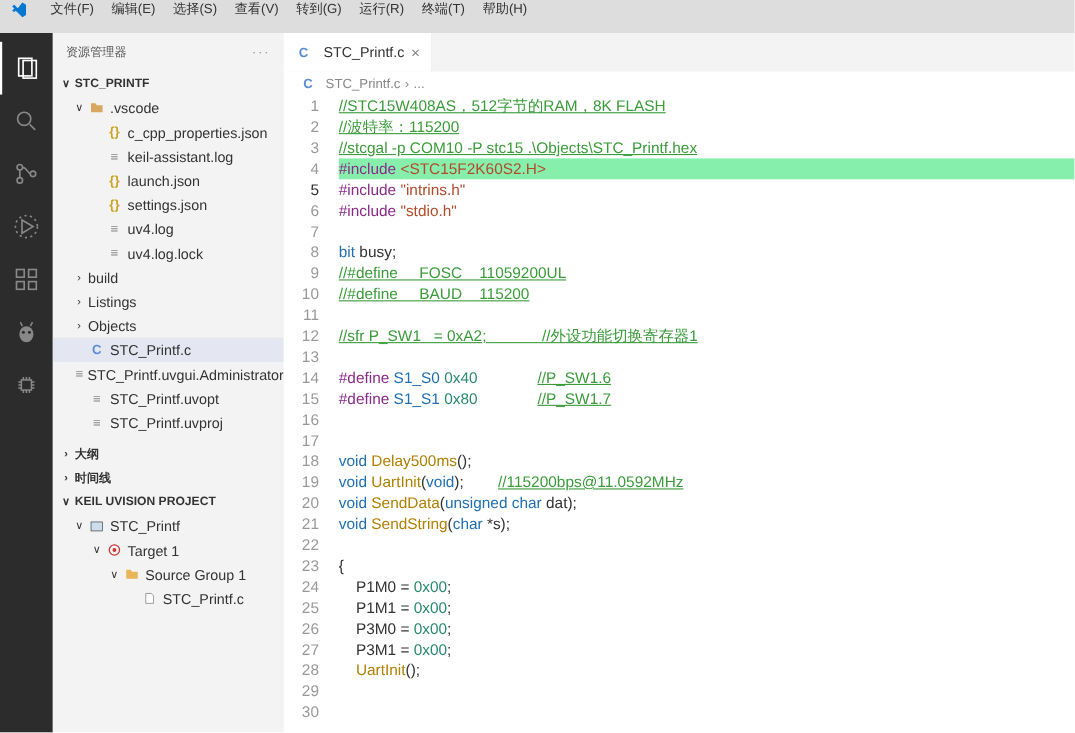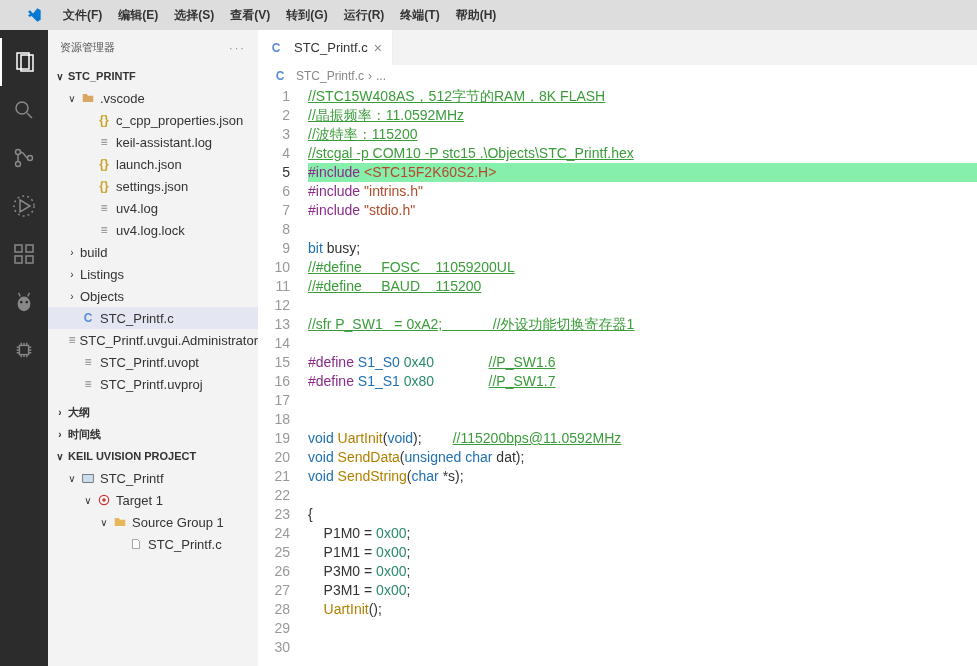--- a/index.html
+++ b/index.html
@@ -1,17 +1,17 @@
 <!DOCTYPE html>
 <html><head>
 <meta charset="utf-8">
 <style>
 * { margin:0; padding:0; box-sizing:border-box; font-family:"Segoe UI",Arial,sans-serif; }
 body { width:977px; height:666px; background:#fff; overflow:hidden; font-size:13px; color:#333; }
-.titlebar { height:30px; background:#ddd; display:flex; align-items:center; padding:0 25px; font-size:12px;font-weight:bold; }
+.titlebar { height:30px; background:#ddd; display:flex; padding:0 8px; font-size:12px; }
 .logo { width:18px; height:18px; margin-right:12px; display:flex; align-items:center; justify-content:center; }
 .menu { display:flex; gap:0; }
 .menu-item { padding:0 8px; cursor:default; }
 .title-center { flex:1; text-align:center; color:#333; }
 .main { display:flex; height:636px; }
 .activitybar { width:48px; background:#2c2c2c; display:flex; flex-direction:column; align-items:center; padding-top:8px; }
 .act-icon { width:48px; height:48px; display:flex; align-items:center; justify-content:center; color:#888; }
 .act-icon.active { color:#fff; border-left:2px solid #fff; }
 .sidebar { width:210px; background:#f3f3f3; display:flex; flex-direction:column; overflow:hidden; }
 .sb-header { height:35px; display:flex; align-items:center; padding:0 12px; font-size:11px; color:#555; justify-content:space-between; }
@@ -312,37 +312,37 @@
           <div class="ln">24</div>
           <div class="ln">25</div>
           <div class="ln">26</div>
           <div class="ln">27</div>
           <div class="ln">28</div>
           <div class="ln">29</div>
           <div class="ln">30</div>
         </div>
       <div class="code" id="code">
           <div class="line"><span class="tok-com">//STC15W408AS，512字节的RAM，8K FLASH</span></div>
-          <div class="line"><span class="tok-com">//晶振频率：11.0592MHz</span></div>
           <div class="line"><span class="tok-com">//波特率：115200</span></div>
           <div class="line"><span class="tok-com">//stcgal -p COM10 -P stc15 .\Objects\STC_Printf.hex</span></div>
           <div class="line hl"><span class="tok-inc">#include</span><span> </span><span class="tok-str">&lt;STC15F2K60S2.H&gt;</span></div>
           <div class="line"><span class="tok-inc">#include</span><span> </span><span class="tok-str">"intrins.h"</span></div>
           <div class="line"><span class="tok-inc">#include</span><span> </span><span class="tok-str">"stdio.h"</span></div>
           <div class="line"></div>
           <div class="line"><span class="tok-type">bit</span><span> busy;</span></div>
           <div class="line"><span class="tok-com">//#define     FOSC    11059200UL</span></div>
           <div class="line"><span class="tok-com">//#define     BAUD    115200</span></div>
           <div class="line"></div>
           <div class="line"><span class="tok-com">//sfr P_SW1   = 0xA2;             //外设功能切换寄存器1</span></div>
           <div class="line"></div>
           <div class="line"><span class="tok-inc">#define</span><span> </span><span class="tok-kw">S1_S0</span><span> </span><span class="tok-num">0x40</span><span>              </span><span class="tok-com">//P_SW1.6</span></div>
           <div class="line"><span class="tok-inc">#define</span><span> </span><span class="tok-kw">S1_S1</span><span> </span><span class="tok-num">0x80</span><span>              </span><span class="tok-com">//P_SW1.7</span></div>
           <div class="line"></div>
           <div class="line"></div>
+          <div class="line"><span class="tok-type">void</span><span> </span><span class="tok-fn">Delay500ms</span><span>();</span></div>
           <div class="line"><span class="tok-type">void</span><span> </span><span class="tok-fn">UartInit</span><span>(</span><span class="tok-type">void</span><span>);        </span><span class="tok-com">//115200bps@11.0592MHz</span></div>
           <div class="line"><span class="tok-type">void</span><span> </span><span class="tok-fn">SendData</span><span>(</span><span class="tok-type">unsigned</span><span> </span><span class="tok-type">char</span><span> dat);</span></div>
           <div class="line"><span class="tok-type">void</span><span> </span><span class="tok-fn">SendString</span><span>(</span><span class="tok-type">char</span><span> *s);</span></div>
           <div class="line"></div>
           <div class="line"><span>{</span></div>
           <div class="line"><span>    P1M0 = </span><span class="tok-num">0x00</span><span>;</span></div>
           <div class="line"><span>    P1M1 = </span><span class="tok-num">0x00</span><span>;</span></div>
           <div class="line"><span>    P3M0 = </span><span class="tok-num">0x00</span><span>;</span></div>
           <div class="line"><span>    P3M1 = </span><span class="tok-num">0x00</span><span>;</span></div>
           <div class="line"><span>    </span><span class="tok-fn">UartInit</span><span>();</span></div>

